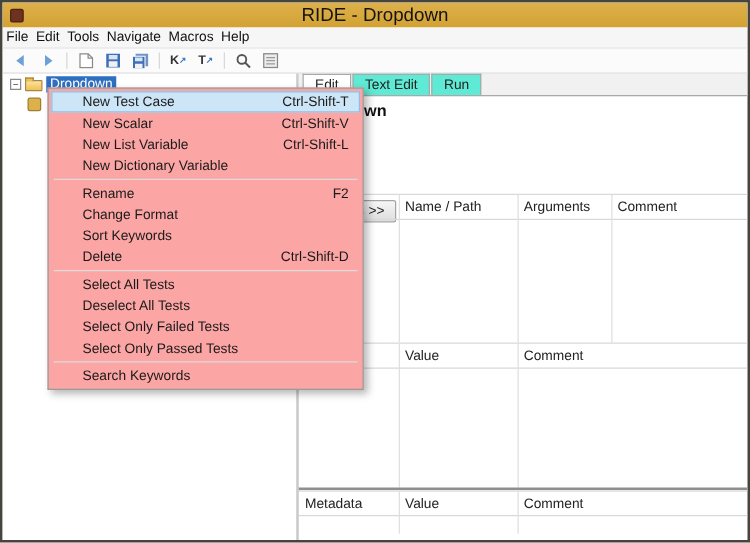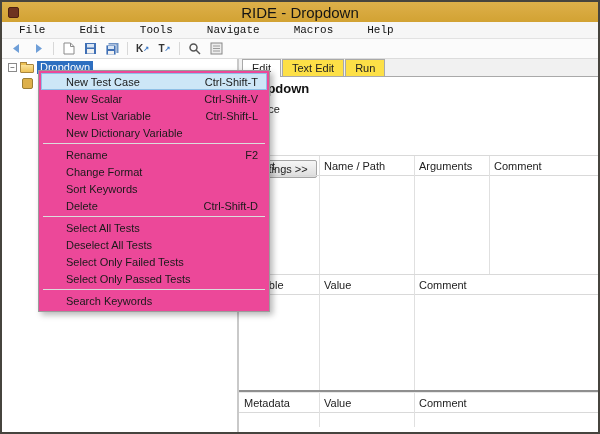--- a/index.html
+++ b/index.html
@@ -16,21 +16,21 @@
     display:flex; align-items:center;
   }
   .app-icon { width:11px; height:11px; margin-left:6px; background:#6e3320; border-radius:2px; border:1px solid #4e2113; }
   .title-text { position:absolute; left:0; right:0; text-align:center; font-size:15px; color:#141414; }
   
   .menubar {
     position:absolute; left:0; top:20px; right:0; height:17px;
     background:#f6f6f6; border-bottom:1px solid #e2e2e2;
     display:flex; align-items:center; font-size:11px; color:#111;
   }
-  .mitem { padding:0 17px; cursor:default;font-family:Liberation Mono, monospace; }
+  .mitem { padding:0 3px; cursor:default; }
   
   .toolbar {
     position:absolute; left:0; top:37px; right:0; height:20px;
     background:#fbfbfb; border-bottom:1px solid #dcdcdc;
     display:flex; align-items:center; gap:7px; padding-left:7px;
   }
   .tbtn { display:inline-flex; align-items:center; justify-content:center; width:15px; height:15px; }
   .tsep { width:1px; height:13px; background:#d8d8d8; }
   .letter-icon { font-size:10px; font-weight:bold; color:#333; line-height:13px; }
   .letter-icon sup { font-size:7px; color:#3a76c4; }
@@ -46,41 +46,41 @@
   .folder::before { content:""; position:absolute; left:-1px; top:-3px; width:5px; height:2px; background:#eec256; border:1px solid #a9853d; border-bottom:none; }
   .tree-label { font-size:11px; color:#fff; background:#2e6fc0; padding:0 3px; line-height:13px; }
   .tree-icon2 { width:11px; height:11px; background:#ddb04a; border:1px solid #9c7f35; border-radius:2px; margin:4px 0 0 20px; }
   .splitter-v { position:absolute; left:235px; top:57px; width:2px; bottom:0; background:#c9c9c9; }
   
   .tabs {
     position:absolute; left:237px; top:57px; right:0; height:18px;
     background:#f1f1f1; border-bottom:1px solid #a9a9a9;
     display:flex; align-items:flex-end; padding-left:3px; font-size:11px;
   }
-  .tab { padding:2px 9px; border:1px solid #a9a9a9; border-bottom:none; background:#fde047; margin-right:1px; color:#222; }
+  .tab { padding:2px 9px; border:1px solid #a9a9a9; border-bottom:none; background:#5eead4; margin-right:1px; color:#222; }
   .tab.active { background:#fff; position:relative; top:1px; padding-bottom:3px; }
   .suite-name { position:absolute; left:243px; top:79px; font-size:13px; font-weight:bold; color:#111; }
   .source-row { position:absolute; left:243px; top:101px; font-size:11px; color:#222; display:flex; }
   .source-label { width:90px; }
   .settings-btn {
     position:absolute; left:241px; top:122px; font-size:11px; color:#222;
     background:linear-gradient(#f6f6f6,#dddddd); border:1px solid #a5a5a5;
     padding:2px 8px; border-radius:2px;margin-top:36px;
   }
   .section { position:absolute; left:237px; right:0; border-top:1px solid #d9d9d9; }
   .sec-cols { height:20px; display:flex; align-items:center; border-bottom:1px solid #d9d9d9; font-size:11px; color:#222; }
   .c { padding-left:5px; }
   .c1 { width:80px; } .c2 { width:95px; } .c3 { width:75px; } .c4 { flex:1; }
   .w-c1 { width:80px; } .w-c2 { width:95px; } .w-c3 { flex:1; }
   .vline { position:absolute; top:0; bottom:0; width:1px; background:#e0e0e0; }
   .sash-h { position:absolute; left:237px; right:0; top:388px; height:3px; background:#8f8f8f; border-bottom:1px solid #e8e8e8; }
   
   .context-menu {
-    position:absolute; left:36px; top:68px; width:232px; z-index:20;
-    background:#ec4899; border:1px solid #9b9b9b; padding:2px;
+    position:absolute; left:36px; top:68px; width:253px; z-index:20;
+    background:#fca5a5; border:1px solid #9b9b9b; padding:2px;
     box-shadow:3px 3px 6px rgba(0,0,0,0.28);
   }
   .menu-item { height:17px; display:flex; align-items:center; padding:0 8px 0 24px; font-size:11px; color:#1a1a1a; border:1px solid transparent; }
   .menu-item .mi-shortcut { margin-left:auto; padding-left:18px; }
   .menu-item.selected { background:#cde6f7; border:1px solid #8fbfe6; }
   .menu-sep { height:1px; background:#dcdcdc; margin:2px 2px; }
 </style>
 </head>
 <body>
 

